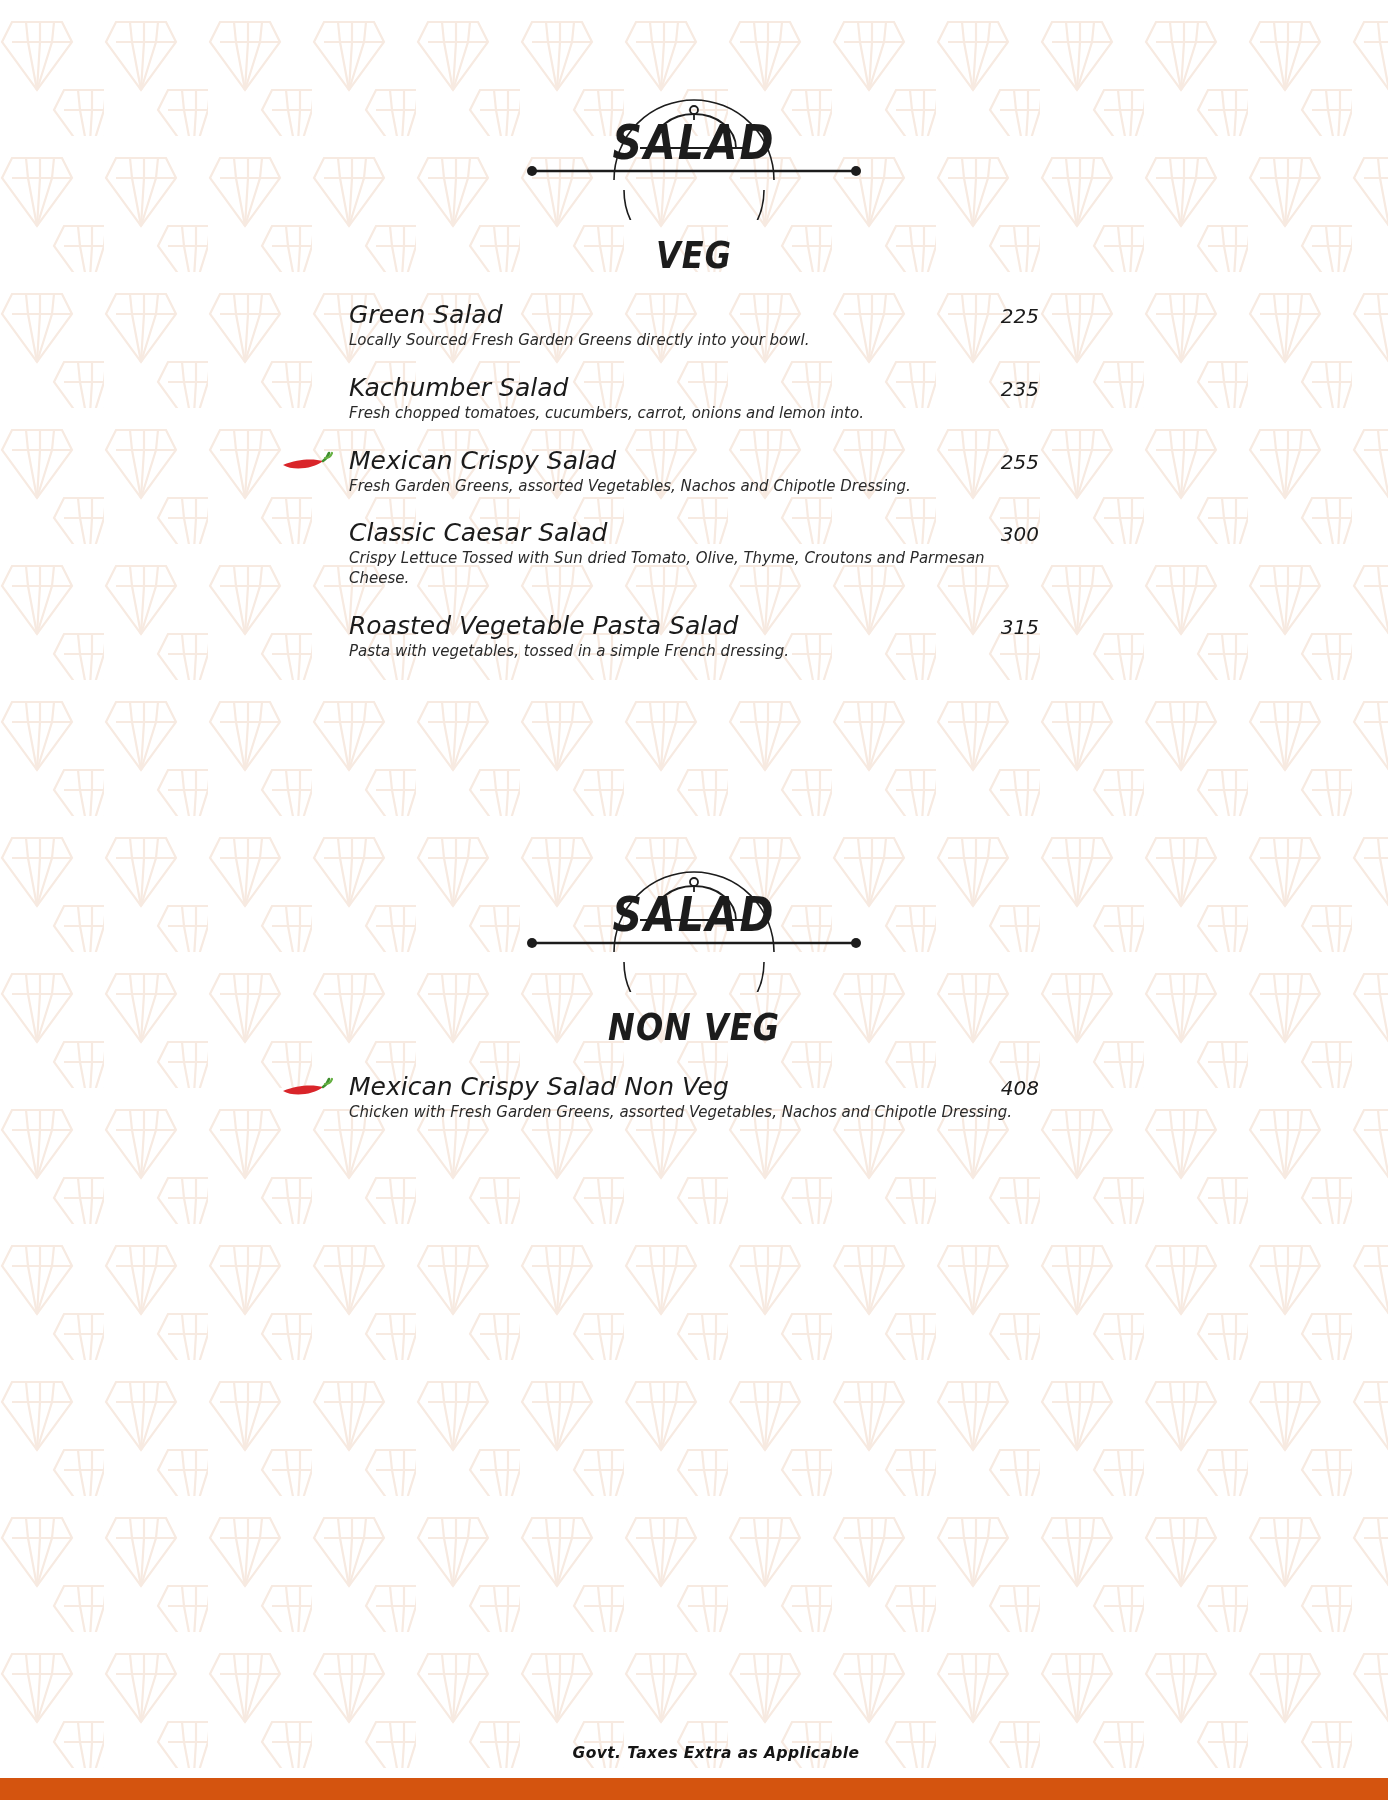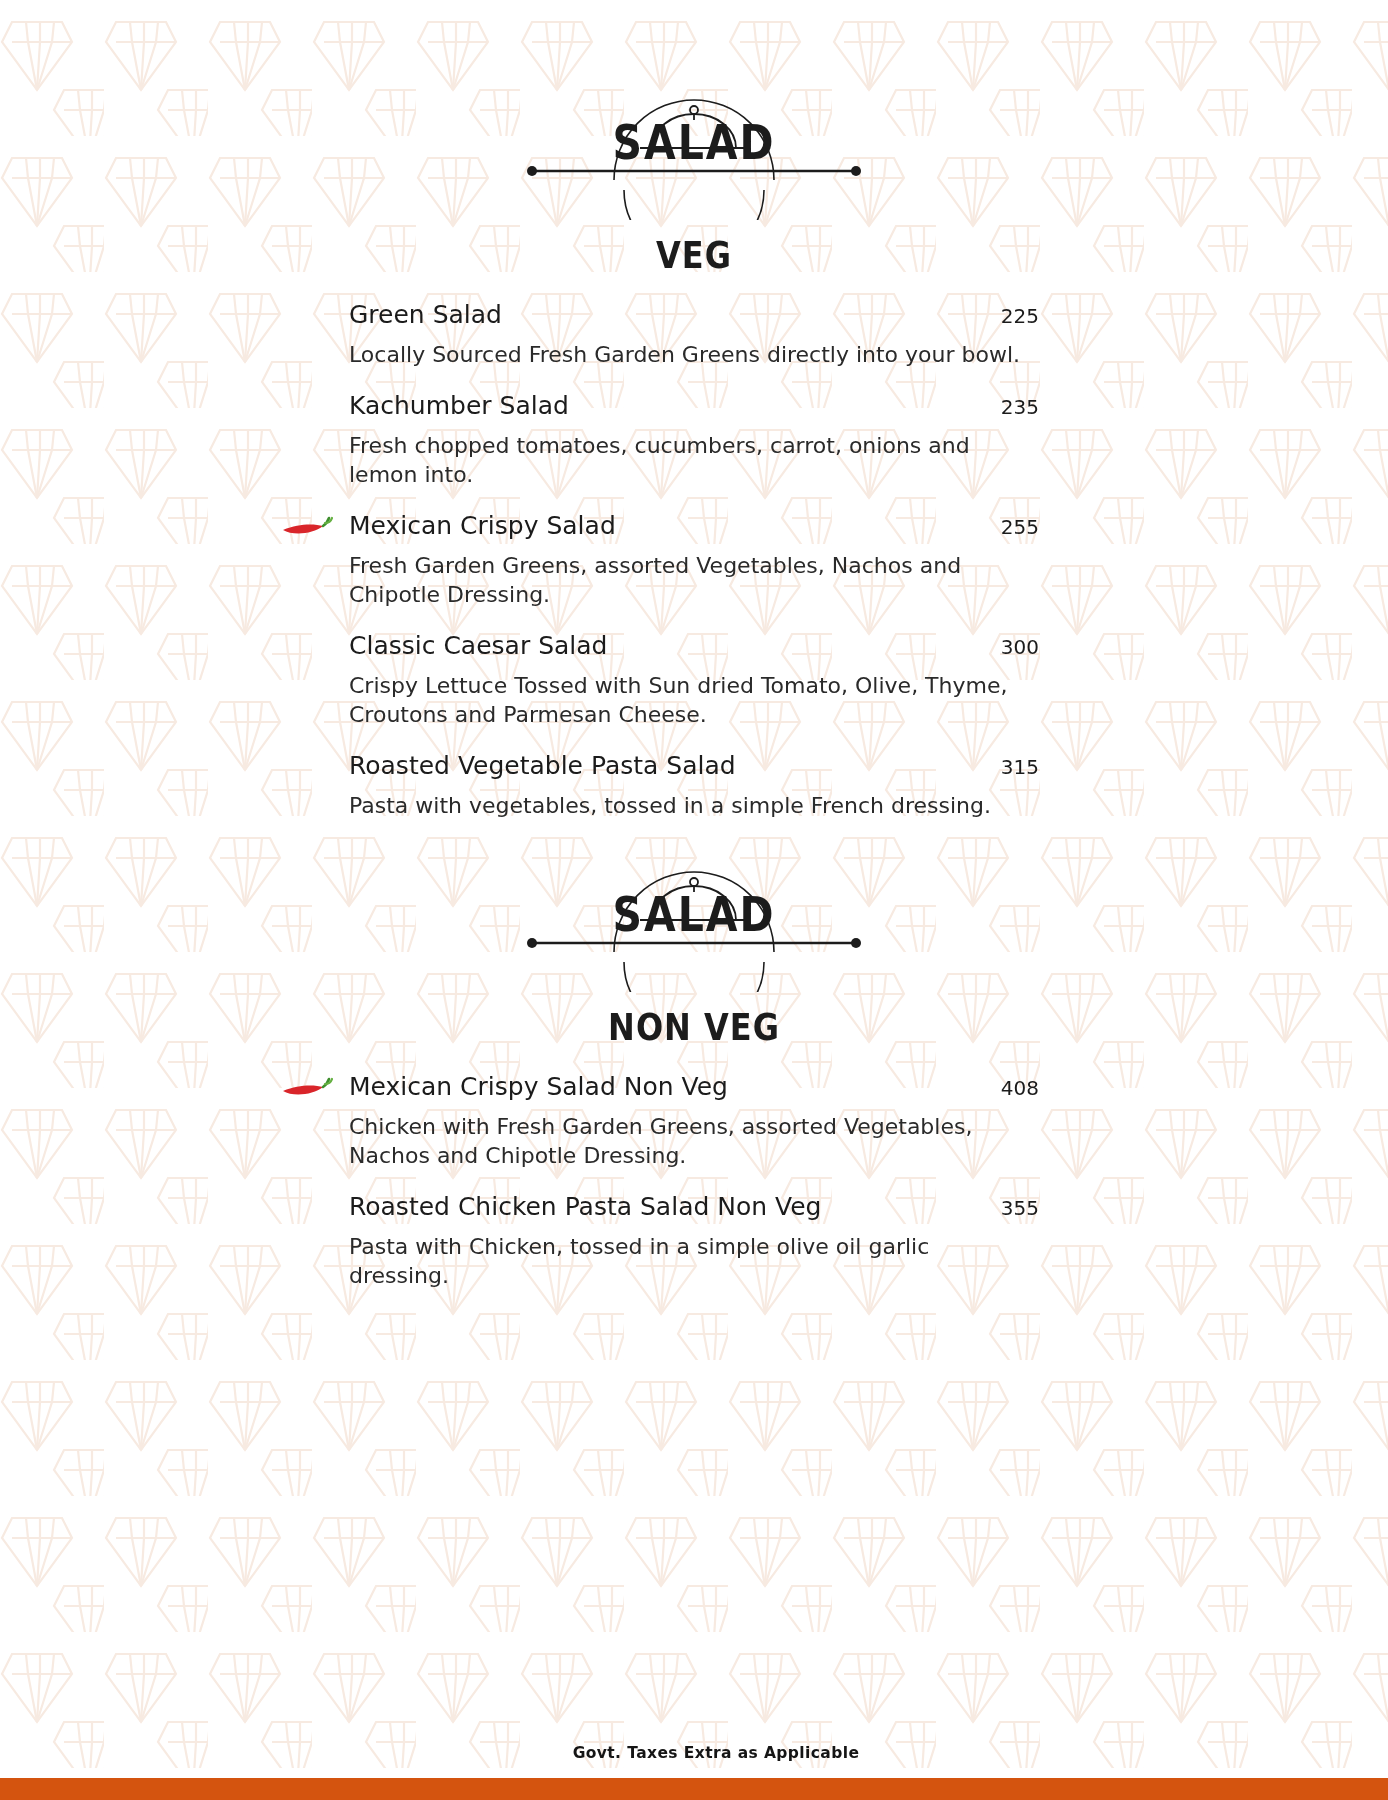--- a/index.html
+++ b/index.html
@@ -22,20 +22,21 @@
     z-index: 0;
     pointer-events: none;
   }
 
   #page {
     position: relative;
     z-index: 1;
     width: 1388px;
     height: 1800px;
     box-sizing: border-box;
+    font-style: italic;
   }
 
   
   .section-header {
     position: relative;
     width: 420px;
     margin: 0 auto;
     text-align: center;
   }
   .emblem {
@@ -98,24 +99,24 @@
   .item-price {
     font-family: "DejaVu Sans", sans-serif;
     font-size: 20px;
     font-weight: 500;
     color: #1b1b1b;
     white-space: nowrap;
     padding-left: 16px;
   }
   .item-desc {
     font-family: "DejaVu Sans", sans-serif;
-    font-size: 22px;
+    font-size: 15px;
     color: #2a2a2a;
     line-height: 1.32;
-    margin-top: 11px;
+    margin-top: 2px;
     max-width: 680px;
   }
   .chili {
     position: absolute;
     left: -70px;
     top: 2px;
     width: 54px;
     height: 26px;
   }
 
@@ -296,27 +297,20 @@
           <path d="M46 10 C 49 10, 52 8, 53 5" stroke="#65b041" stroke-width="2.2" fill="none" stroke-linecap="round"></path>
         </svg>
         <div class="item-row">
           <span class="item-name">Mexican Crispy Salad Non Veg</span>
           <span class="item-price">408</span>
         </div>
         <div class="item-desc">Chicken with Fresh Garden Greens, assorted Vegetables, Nachos and Chipotle Dressing.</div>
       </div>
 
 
-      <div class="menu-item">
-        <div class="item-row">
-          <span class="item-name">Roasted Chicken Pasta Salad Non Veg</span>
-          <span class="item-price">355</span>
-        </div>
-        <div class="item-desc">Pasta with Chicken, tossed in a simple olive oil garlic dressing.</div>
-      </div>
 
     </div>
   </div>
 
   <div class="footer-note">Govt. Taxes Extra as Applicable</div>
   <div class="footer-bar"></div>
 
 </div>
 
 </body></html>

